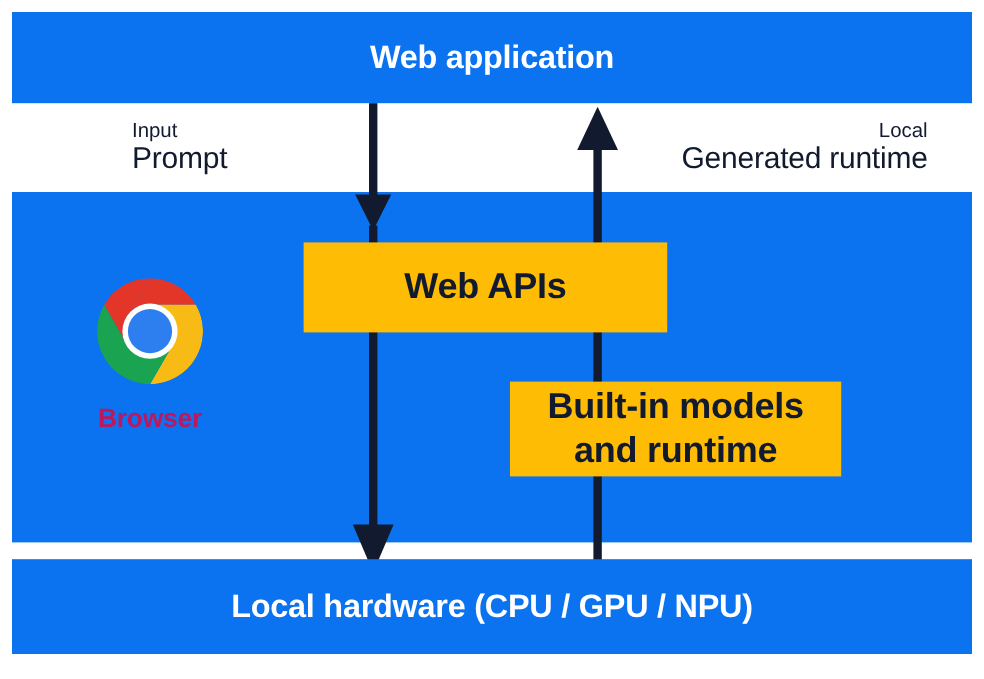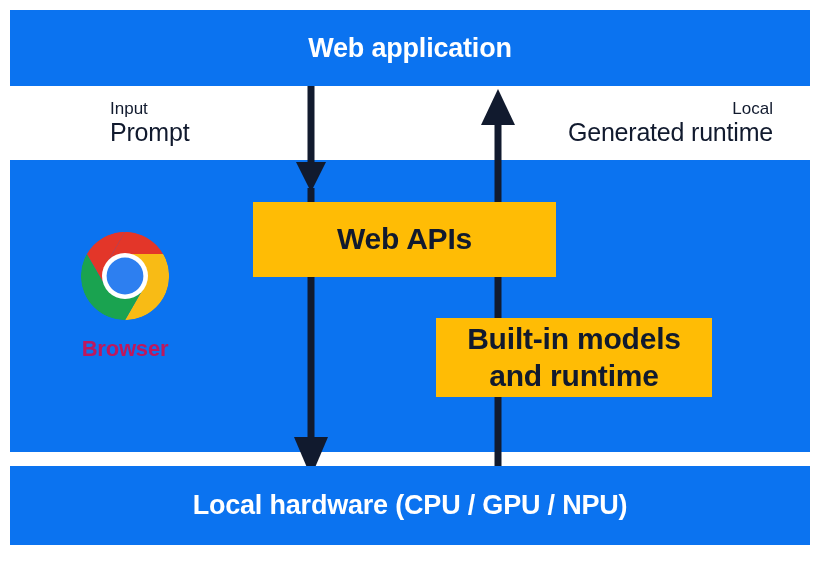--- a/index.html
+++ b/index.html
@@ -126,21 +126,21 @@
     text-align: center;
     line-height: 1.22;
   }
   .ybox-webapis {
     left: 253px;
     top: 202px;
     width: 303px;
     height: 75px;
   }
   .ybox-models {
-    left: 436px;
+    left: 425px;
     top: 318px;
     width: 276px;
     height: 79px;
   }
 </style>
 </head>
 <body>
 
 <div id="diagram">
 

